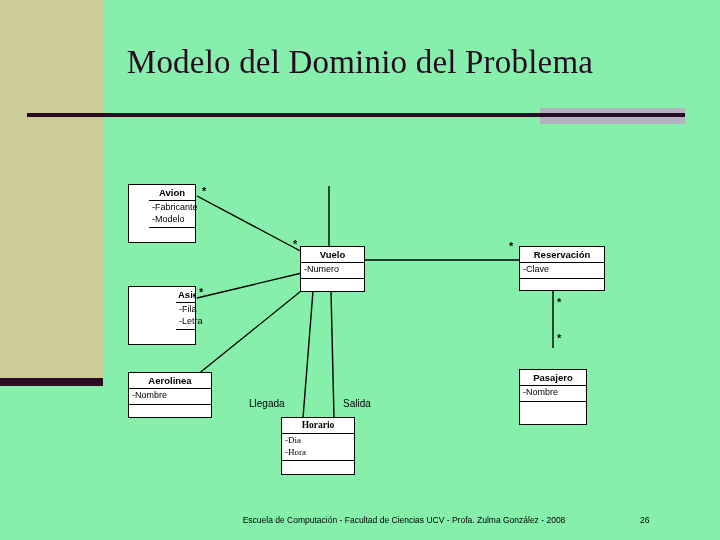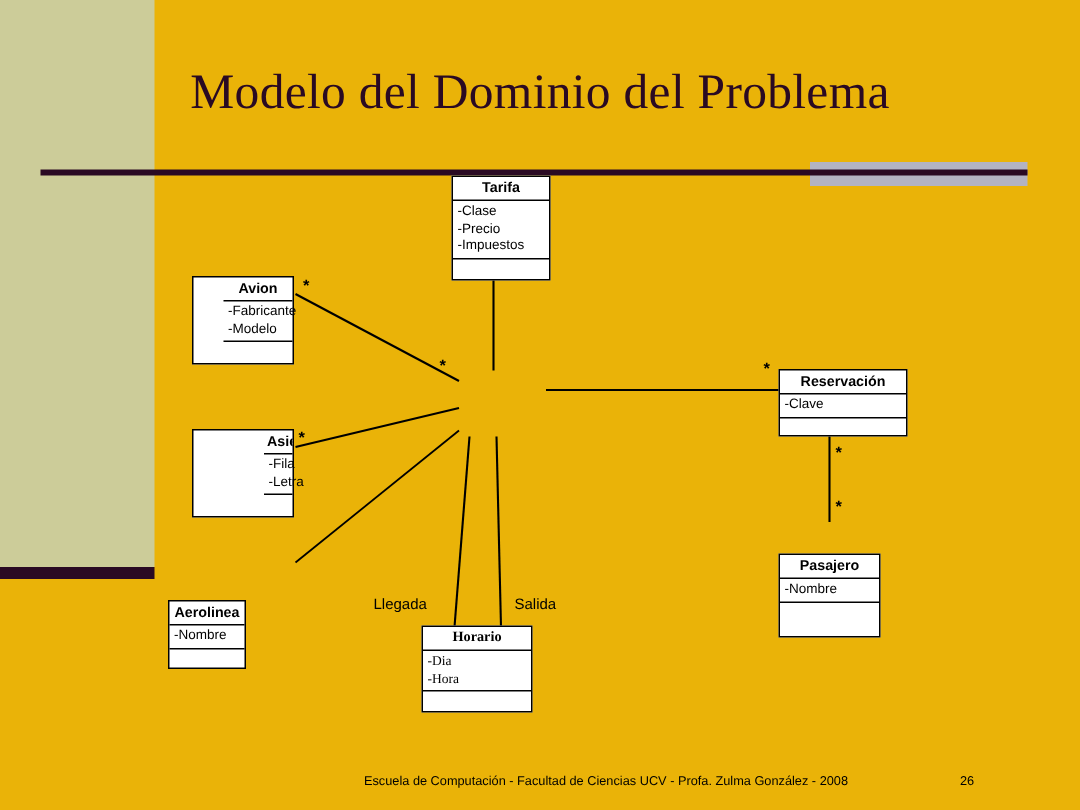--- a/index.html
+++ b/index.html
@@ -14,21 +14,21 @@
     overflow: hidden;
     position: relative;
   }
 
   
   #slide {
     position: absolute;
     left: 0; top: 0;
     width: 720px;
     height: 540px;
-    background: #eab308;
+    background: #86efac;
   }
   #left-band {
     position: absolute;
     left: 0; top: 0;
     width: 103px;
     height: 378px;
     background: #CCCC99;
   }
   #left-band-cap {
     position: absolute;
@@ -175,39 +175,37 @@
 
       <line x1="364" y1="260" x2="520" y2="260" stroke="#000000" stroke-width="1.4"></line>
 
       <line x1="553" y1="289" x2="553" y2="348" stroke="#000000" stroke-width="1.4"></line>
 
       <line x1="313" y1="291" x2="303" y2="418" stroke="#000000" stroke-width="1.4"></line>
 
       <line x1="331" y1="291" x2="334" y2="418" stroke="#000000" stroke-width="1.4"></line>
     </svg>
 
-    <div class="uml-class" style="left:301px; top:117px; width:66px; height:70px;">
-      <div class="uml-name">Tarifa</div>
-      <div class="uml-attrs">
-        <div>-Clase</div>
-        <div>-Precio</div>
-        <div>-Impuestos</div>
-      </div>
-      <div class="uml-ops"></div>
-    </div>
 
     <div class="uml-class" style="left:128px; top:184px; width:68px; height:59px;padding-left:20px;">
       <div class="uml-name">Avion</div>
       <div class="uml-attrs">
         <div>-Fabricante</div>
         <div>-Modelo</div>
       </div>
       <div class="uml-ops"></div>
     </div>
 
+    <div class="uml-class" style="left:300px; top:246px; width:65px; height:46px;">
+      <div class="uml-name">Vuelo</div>
+      <div class="uml-attrs">
+        <div>-Numero</div>
+      </div>
+      <div class="uml-ops"></div>
+    </div>
 
     <div class="uml-class" style="left:519px; top:246px; width:86px; height:45px;">
       <div class="uml-name">Reservación</div>
       <div class="uml-attrs">
         <div>-Clave</div>
       </div>
       <div class="uml-ops"></div>
     </div>
 
     <div class="uml-class" style="left:128px; top:286px; width:68px; height:59px;padding-left:47px;">
@@ -220,21 +218,21 @@
     </div>
 
     <div class="uml-class" style="left:519px; top:347px; width:68px; height:56px;margin-top:22px;">
       <div class="uml-name">Pasajero</div>
       <div class="uml-attrs">
         <div>-Nombre</div>
       </div>
       <div class="uml-ops"></div>
     </div>
 
-    <div class="uml-class" style="left:112px; top:372px; width:52px; height:46px;margin-top:28px;">
+    <div class="uml-class" style="left:128px; top:372px; width:84px; height:46px;">
       <div class="uml-name">Aerolinea</div>
       <div class="uml-attrs">
         <div>-Nombre</div>
       </div>
       <div class="uml-ops"></div>
     </div>
 
     <div class="uml-class" style="left:281px; top:417px; width:74px; height:58px;font-family:Liberation Serif, serif;">
       <div class="uml-name">Horario</div>
       <div class="uml-attrs">

